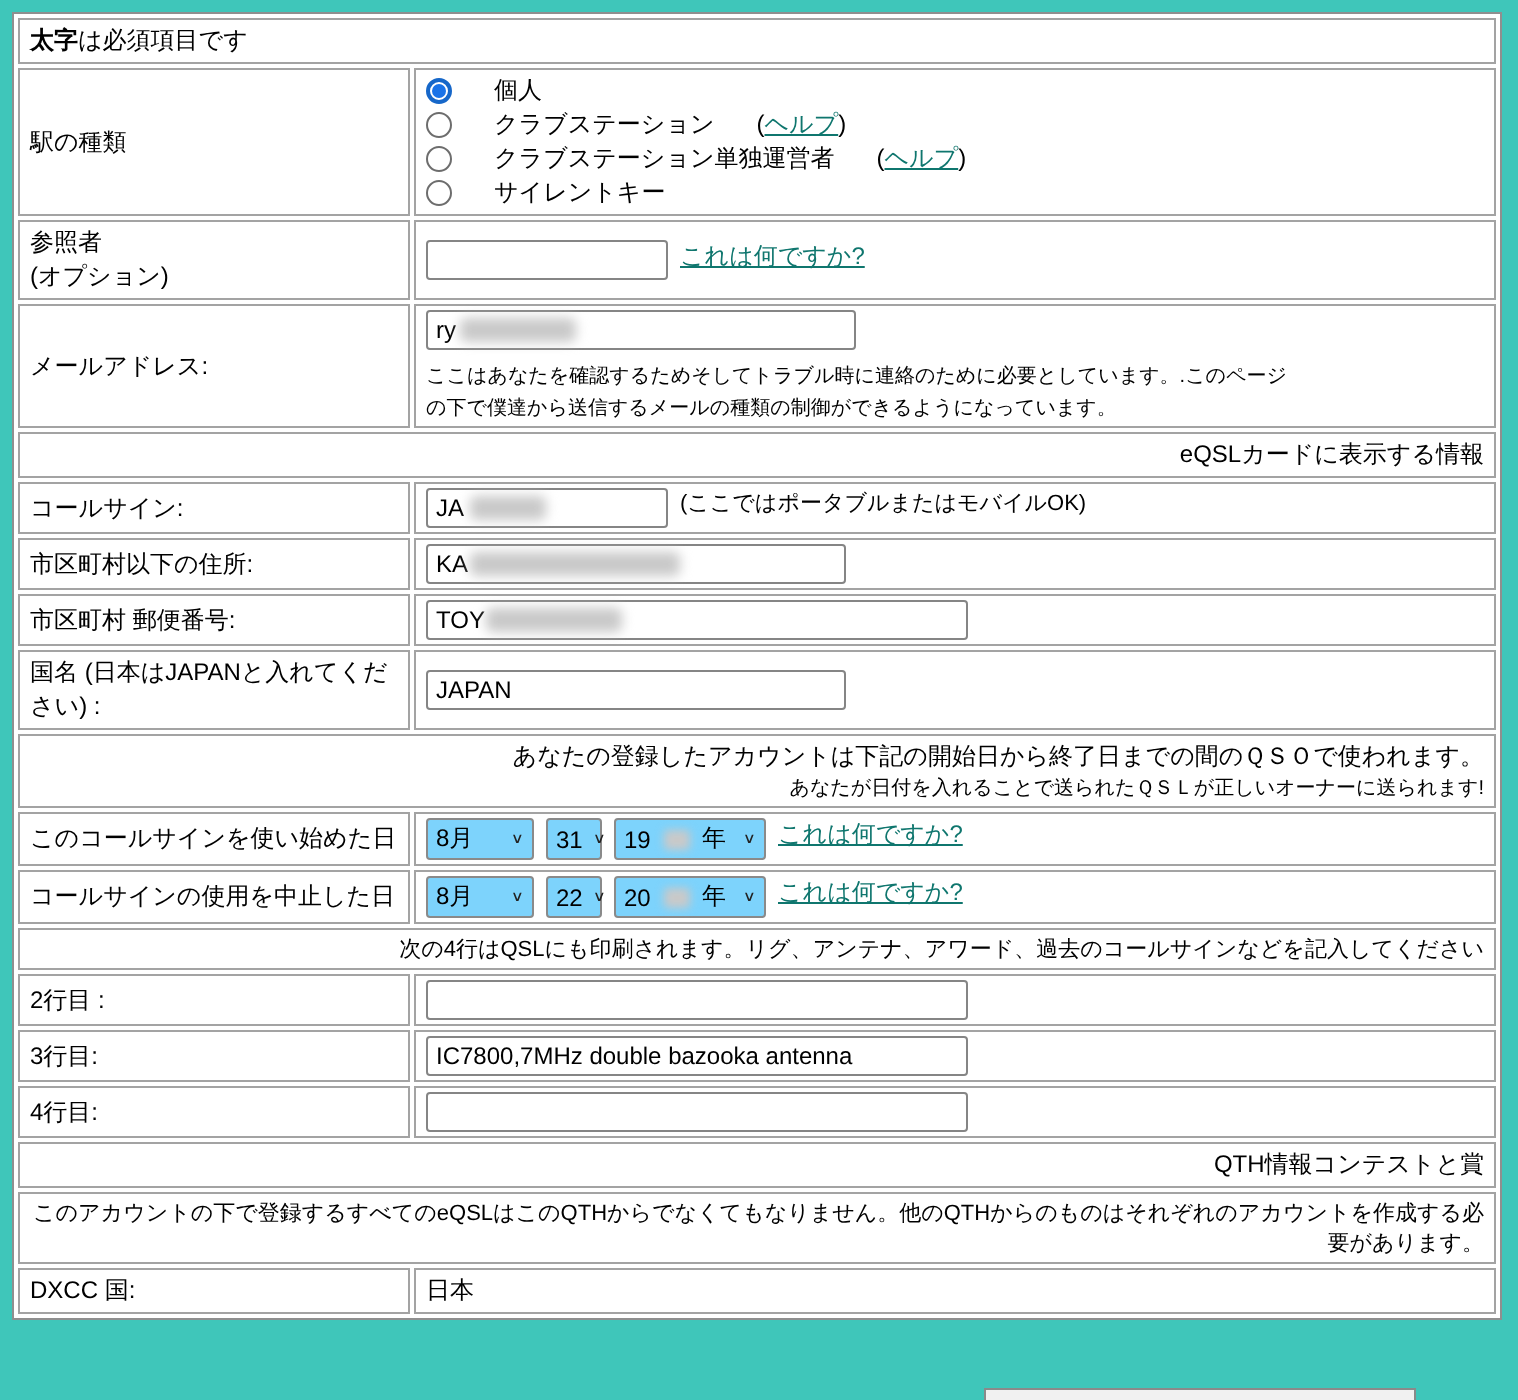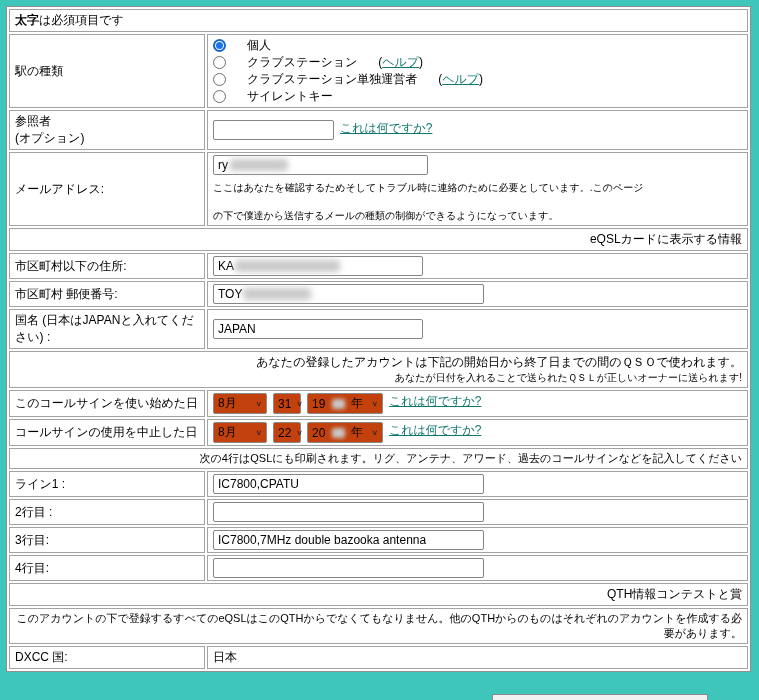--- a/index.html
+++ b/index.html
@@ -30,31 +30,31 @@
   .w120{width:121px}.w215{width:215px}.w210{width:210px}.w270{width:271px}
   .iwrap{position:relative;display:inline-block;vertical-align:middle}
   .smudge{position:absolute;top:4px;height:12px;background:#c9c9c9;filter:blur(3px);border-radius:3px;pointer-events:none}
   .row2{display:flex;align-items:flex-start;gap:6px;flex-wrap:wrap}
   .stline{display:flex;align-items:center;gap:21px;height:17px}
   .radio{width:13px;height:13px;border-radius:50%;border:1px solid #6d6d6d;background:#fff;display:inline-block;box-sizing:border-box}
   .radio.sel{border:2px solid #1667c9;position:relative}
   .radio.sel::after{content:"";position:absolute;left:1px;top:1px;right:1px;bottom:1px;background:#1a73e8;border-radius:50%}
   .fselect{
     display:inline-flex;align-items:center;justify-content:space-between;
-    border:1px solid #8a8a8a;border-radius:2px;background:#c2410c;height:21px;
+    border:1px solid #8a8a8a;border-radius:2px;background:#7dd3fc;height:21px;
     padding:0 4px;font-size:12px;gap:3px;box-sizing:border-box;cursor:default
   }
   .fselect .chev{font-size:9px;color:#222;transform:scaleY(.8);margin-left:2px}
   .fs-month{width:54px}.fs-day{width:28px}.fs-year{width:76px}
   .smudge-in{display:inline-block;width:13px;height:10px;background:#c9c9c9;filter:blur(2px);border-radius:2px}
   .cutoff{
     position:absolute;left:492px;top:694px;width:216px;height:10px;
     background:#f1f1f1;border:1px solid #8a8a8a;border-bottom:none;box-sizing:border-box
   }
-  .mt2{margin-top:14px}
+  .mt2{margin-top:2px}
 </style>
 </head>
 <body>
 
 <table class="main">
 
   <tbody>
       <tr>
     <td colspan="2"><b>太字</b><span>は必須項目です</span></td>
   </tr>
@@ -104,20 +104,29 @@
         <span class="small">ここはあなたを確認するためそしてトラブル時に連絡のために必要としています。.このページ</span>
       </div>
       <div class="small mt2">の下で僕達から送信するメールの種類の制御ができるようになっています。</div>
     </td>
   </tr>
 
   <tr>
     <td colspan="2" class="center b">eQSLカードに表示する情報</td>
   </tr>
 
+  <tr>
+    <td class="lbl b">コールサイン:</td>
+    <td>
+      <div class="row2">
+        <span class="iwrap"><input type="text" class="w120" value="JA" style=""><i class="smudge" style="left:22px;width:38px"></i></span>
+        <span class="hint">(ここではポータブルまたはモバイルOK)</span>
+      </div>
+    </td>
+  </tr>
 
 
   <tr>
     <td class="lbl b">市区町村以下の住所:</td>
     <td>
       <span class="iwrap"><input type="text" class="w210" value="KA" style=""><i class="smudge" style="left:22px;width:105px"></i></span>
     </td>
   </tr>
 
   <tr>
@@ -184,24 +193,20 @@
             </span>
         <a class="link">これは何ですか?</a>
       </div>
     </td>
   </tr>
 
   <tr>
     <td colspan="2" class="center hint">次の4行はQSLにも印刷されます。リグ、アンテナ、アワード、過去のコールサインなどを記入してください</td>
   </tr>
 
-  <tr>
-    <td class="lbl">ライン1 :</td>
-    <td><input type="text" class="w270" value="IC7800,CPATU" style=""></td>
-  </tr>
 
   <tr>
     <td class="lbl">2行目 :</td>
     <td><input type="text" class="w270" value="" style=""></td>
   </tr>
 
   <tr>
     <td class="lbl">3行目:</td>
     <td><input type="text" class="w270" value="IC7800,7MHz double bazooka antenna" style=""></td>
   </tr>

